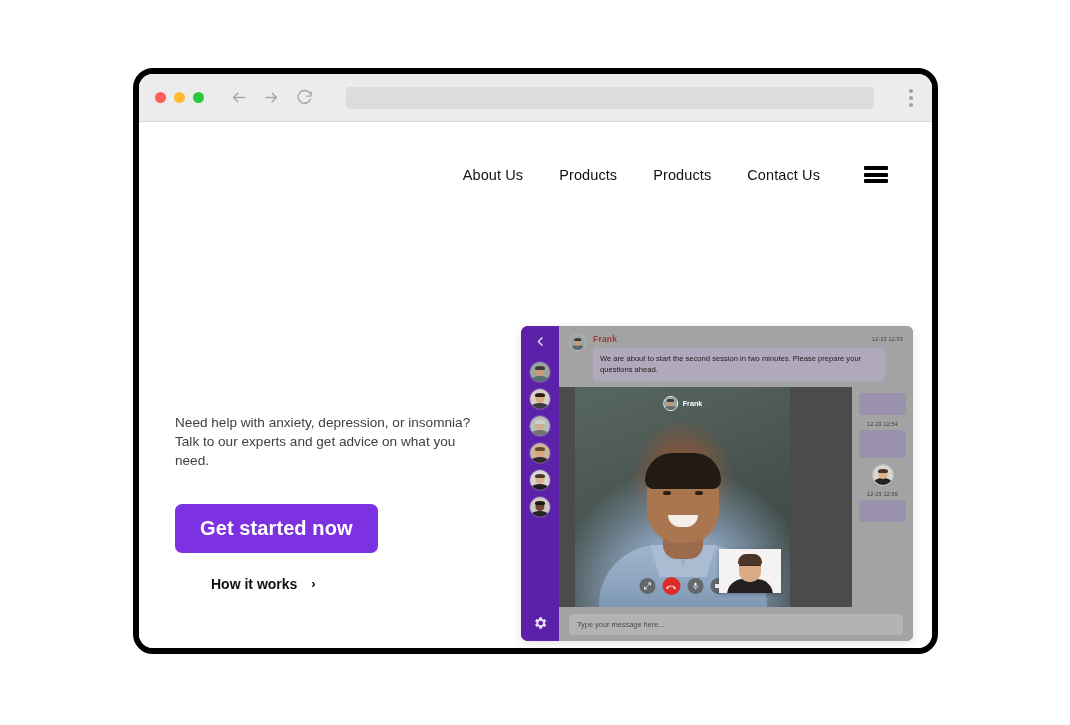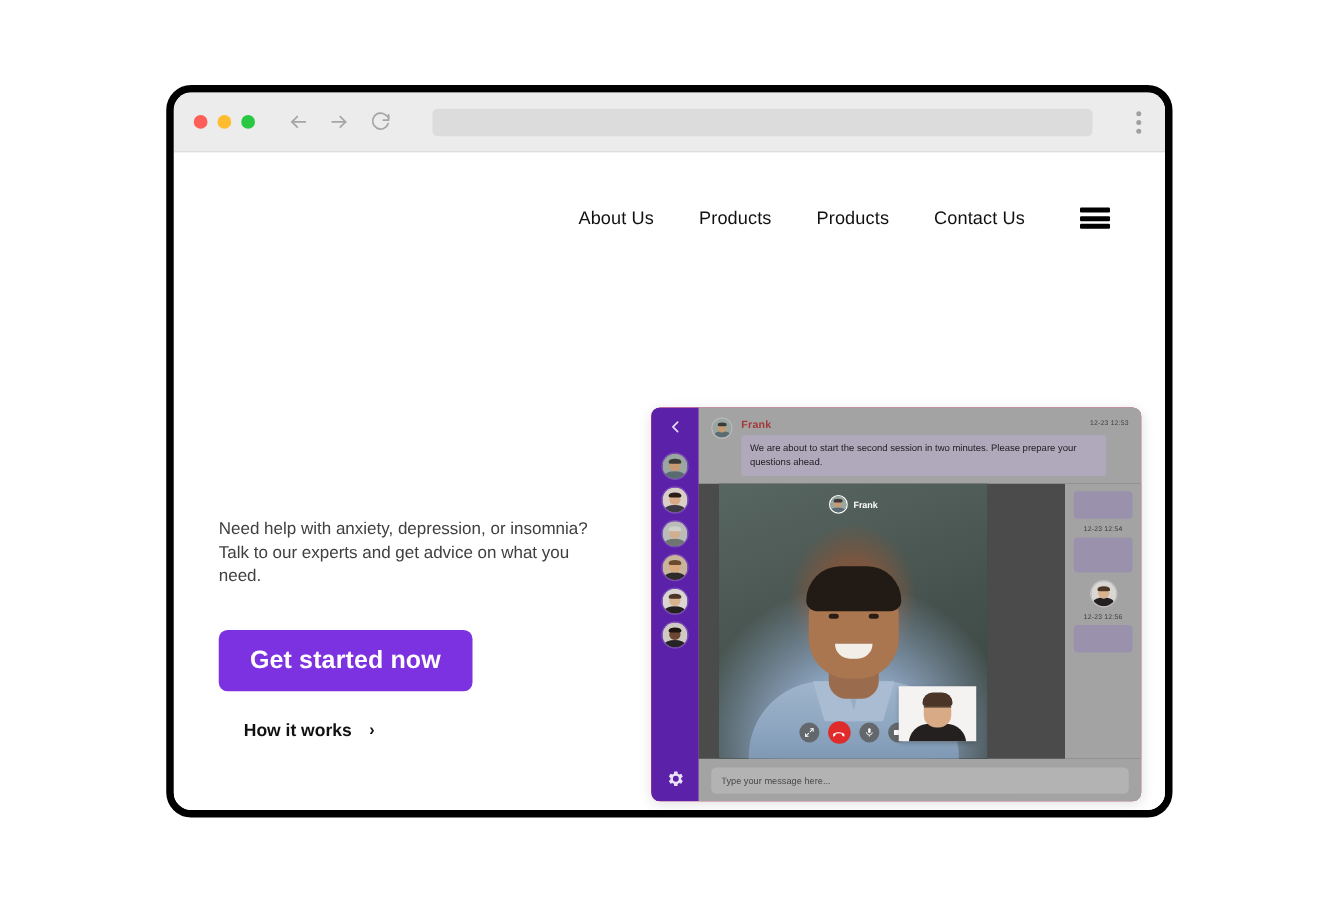--- a/index.html
+++ b/index.html
@@ -101,21 +101,21 @@
     color: #ffffff;
     font-size: 20px;
     font-weight: bold;
     padding: 13px 25px;
     border: none;
     border-radius: 7px;
     cursor: pointer;
     letter-spacing: .1px;
   }
   .how-link {
-    margin-top: 23px; margin-left: 20px;
+    margin-top: 23px; margin-left: 36px;
     display: flex; align-items: center; gap: 14px;
     font-size: 14px; font-weight: bold; color: #111;
     cursor: pointer; width: max-content;
   }
   .chev { font-size: 13px; color: #111; }
 
   
   .app {
     position: absolute;
     left: 382px; top: 204px;

